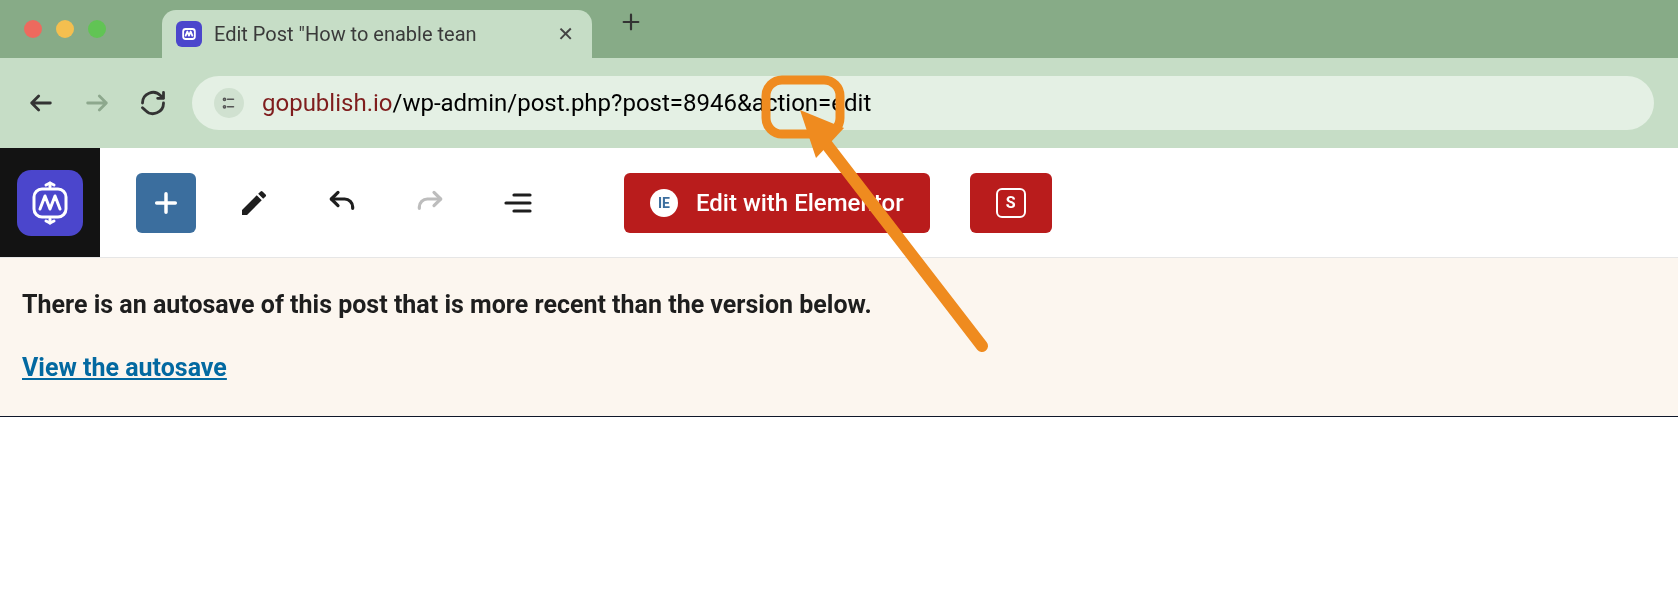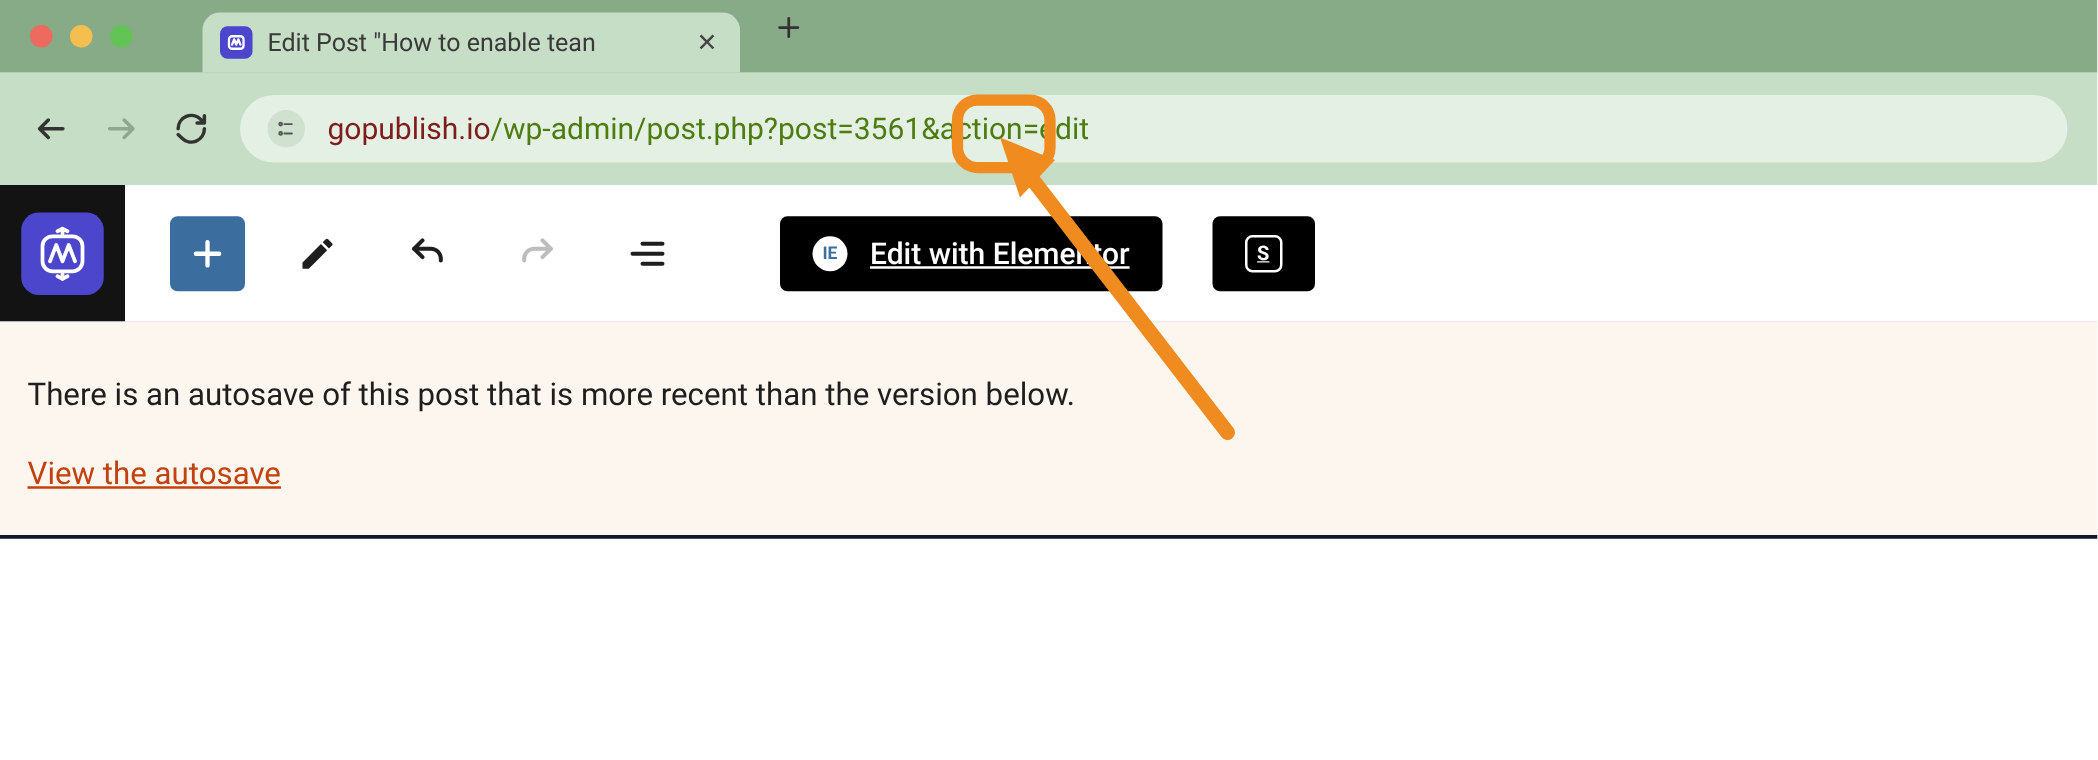--- a/index.html
+++ b/index.html
@@ -69,21 +69,21 @@
       color: #333;
       position: relative;
     }
     .site-chip {
       width: 30px; height: 30px; border-radius: 50%;
       background: #d0e1d0;
       display: flex; align-items: center; justify-content: center;
     }
     .site-chip svg { width: 18px; height: 18px; color: #555; }
     .url-host { color: #7f1d1d; }
-    .url-path { color: #4d7c0f; }
+    .url-path { color: #000000; }
 
     
     .wp-bar {
       height: 110px;
       background: #fff;
       display: flex;
       align-items: center;
       border-bottom: 1px solid #e6e6e6;
     }
     .wp-logo-cell {
@@ -105,43 +105,44 @@
       border-radius: 6px;
       color: #1e1e1e;
     }
     .wp-btn.primary { background: #3b6e9e; color: #fff; width: 60px; }
     .wp-btn svg { width: 32px; height: 32px; }
     .wp-btn.redo { color: #bdbdbd; }
 
     .wp-pill {
       height: 60px;
       padding: 0 26px;
-      background: #000000;
+      background: #b91c1c;
       color: #fff;
       border-radius: 6px;
       display: flex; align-items: center; gap: 18px;
-      font-size: 24px; font-weight: 500; text-decoration: underline;
+      font-size: 24px; font-weight: 500;
     }
     .pill-icon {
       width: 28px; height: 28px; border-radius: 50%;
       background: #fff; color: #3b6e9e;
       display: flex; align-items: center; justify-content: center;
       font-size: 14px; font-weight: 700;
     }
     .pill-icon.square { border-radius: 6px; background: transparent; border: 2.5px solid #fff; color: #fff; width: 30px; height: 30px; font-size: 16px; }
 
     
     .notice {
       background: #fcf6ef;
-      padding: 44px 22px 34px;
+      padding: 32px 22px 34px;
       font-size: 25px;
       color: #1e1e1e;
-      border-bottom: 3px solid #0f172a;
-    }
-    .notice a { display: inline-block; margin-top: 34px; color: #c2410c; text-decoration: underline; text-align: right; }
+      border-bottom: 1px solid #0f172a;
+      font-weight: bold;
+    }
+    .notice a { display: inline-block; margin-top: 34px; color: #0369a1; text-decoration: underline; text-align: right; }
 
     
     .annotation { position: absolute; top: 78px; left: 764px; pointer-events: none; }
     .annotation svg { overflow: visible; }
   </style>
 </head>
 <body>
 
 <div class="browser-titlebar">
   <div class="traffic-lights">
@@ -189,21 +190,21 @@
   <div class="omnibox">
     <div class="site-chip">
       <svg viewBox="0 0 24 24" fill="none" stroke="currentColor" stroke-width="2" stroke-linecap="round">
         <circle cx="6" cy="7" r="1.5"></circle>
           <path d="M10 7h8"></path>
         <circle cx="6" cy="17" r="1.5"></circle>
           <path d="M10 17h8"></path>
       </svg>
     </div>
     <span>
-      <span class="url-host">gopublish.io</span><span class="url-path">/wp-admin/post.php?post=</span><span class="url-path">3561</span><span class="url-path">&amp;action=edit</span>
+      <span class="url-host">gopublish.io</span><span class="url-path">/wp-admin/post.php?post=</span><span class="url-path">8946</span><span class="url-path">&amp;action=edit</span>
     </span>
   </div>
 </div>
 
 <div class="wp-bar">
   <div class="wp-logo-cell">
     <div class="wp-logo">
       <svg viewBox="0 0 48 48" fill="none" stroke="currentColor" stroke-width="3">
         <rect x="8" y="10" width="32" height="28" rx="8"></rect>
         <path d="M14 30l5-13 5 13 5-13 5 13" stroke-linecap="round" stroke-linejoin="round"></path>

